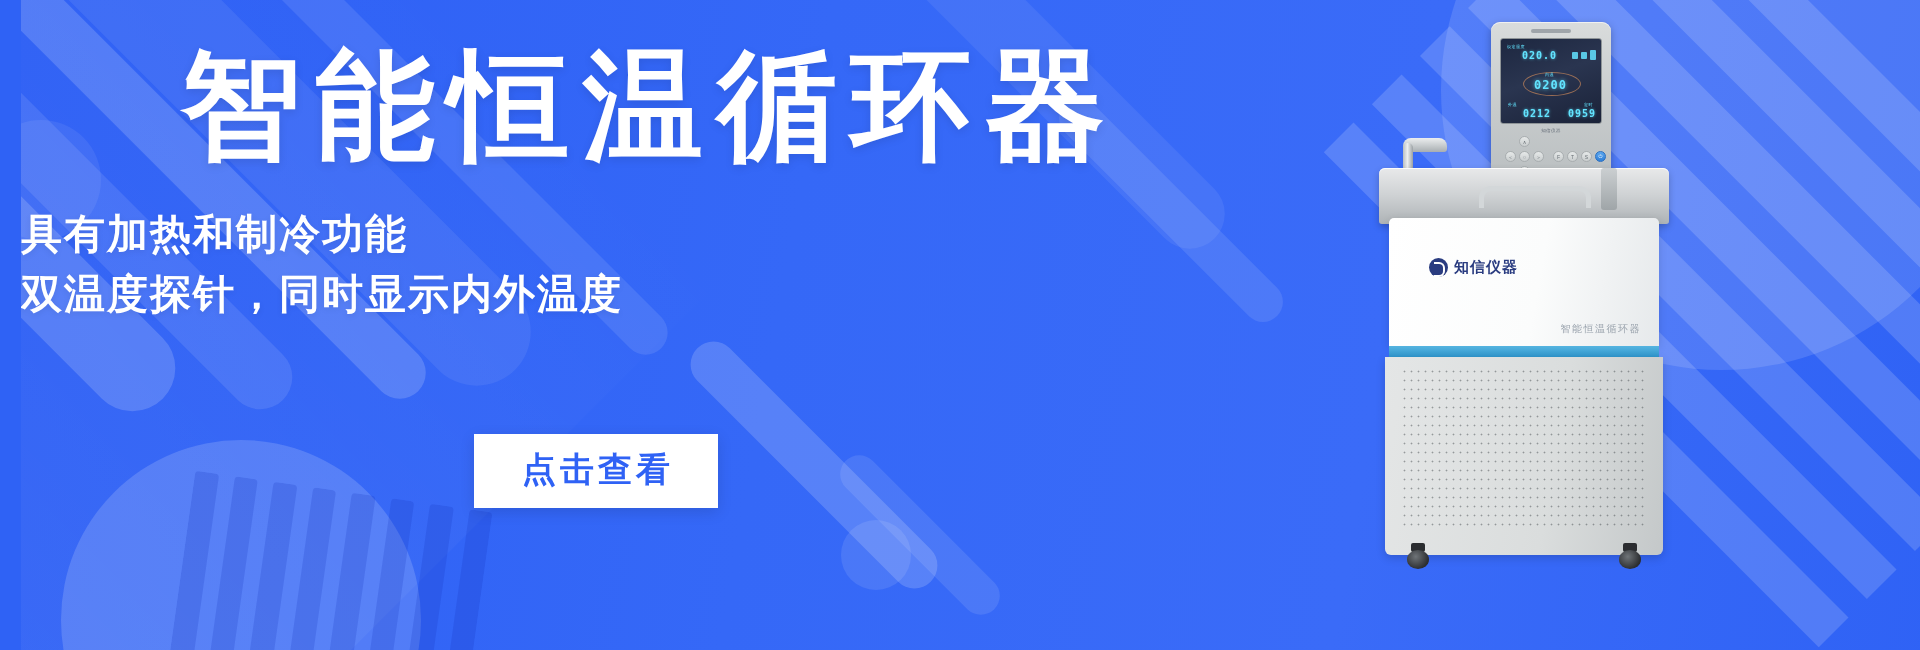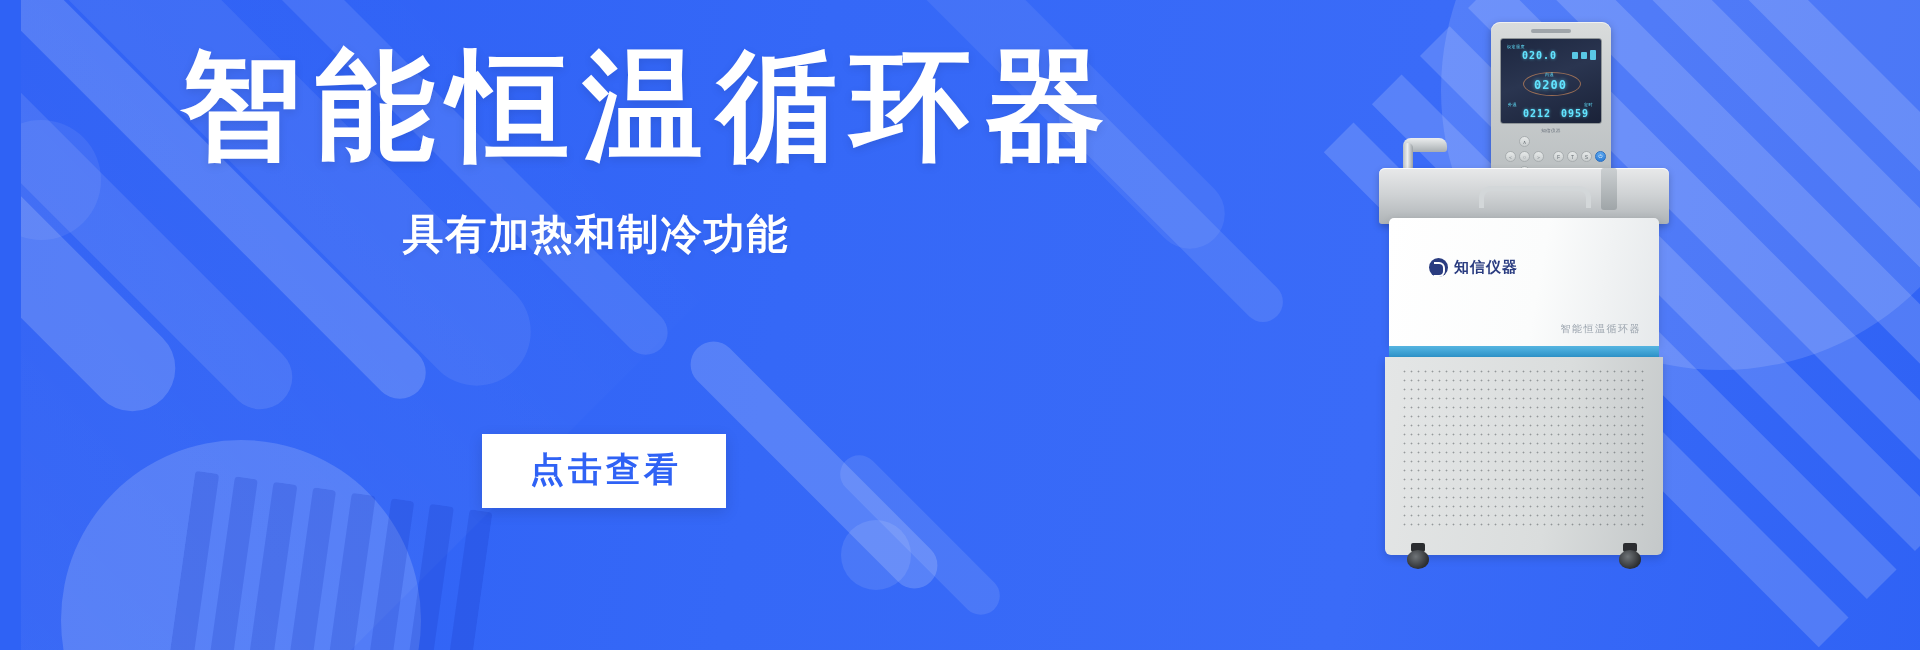--- a/index.html
+++ b/index.html
@@ -62,27 +62,27 @@
 
   
   .content{ position:absolute; left:0; top:0; width:1150px; height:650px; }
 
   .title{
     position:absolute; left:160px; top:38px;
     font-size:120px; line-height:1.12; font-weight:bold;
     color:#ffffff; letter-spacing:14px; white-space:nowrap;
     text-shadow:0 3px 10px rgba(0,0,0,.10);
   }
-  .subs{ position:absolute; left:0; top:205px; width:1150px; text-align:center; }
+  .subs{ position:absolute; left:0; top:205px; width:1150px; text-align:left; }
   .sub{
     color:#ffffff; font-weight:bold; font-size:41px;
     line-height:1.46; letter-spacing:2px; white-space:nowrap;
     text-shadow:0 2px 6px rgba(0,0,0,.08);
   }
-  .cta-wrap{ position:absolute; left:8px; top:434px; width:1150px; text-align:center; }
+  .cta-wrap{ position:absolute; left:0; top:434px; width:1150px; text-align:center; }
   .cta{
     display:inline-block; background:#ffffff; color:#2f62f5;
     font-size:34px; font-weight:bold; letter-spacing:4px;
     padding:13px 44px 15px 48px; border:none; cursor:pointer;
     box-shadow:0 4px 14px rgba(0,0,0,.12);
   }
 
   
   .product{ position:absolute; right:150px; bottom:0; width:430px; height:650px; }
 
@@ -251,20 +251,21 @@
     <div class="stripe soft" style="left:880px;  top:430px;  width:38px;  height:210px;"></div>
     <div class="stripe faint" style="left:1010px; top:-120px; width:70px;  height:420px;"></div>
     <div class="stripe soft" style="left:1130px; top:60px;   width:40px;  height:300px;"></div>
   </div>
 
   <div class="content">
     <div class="title">智能恒温循环器</div>
 
     <div class="subs">
       <div class="sub">具有加热和制冷功能</div>
+      <div class="sub">双温度探针，同时显示内外温度</div>
     </div>
 
     <div class="cta-wrap">
       <button class="cta">点击查看</button>
     </div>
   </div>
 
   <div class="product">
 
     <div class="ctrl">
@@ -280,21 +281,21 @@
         </div>
 
         <div class="scr-oval"></div>
         <div class="row scr-lbl" style="left:44px; top:33px;">内温</div>
         <div class="row scr-big" style="left:33px; top:39px;">0200</div>
 
         <div class="row scr-lbl" style="left:7px;  top:63px;">外温</div>
         <div class="row scr-md" style="left:6px;  top:69px;">0212</div>
 
         <div class="row scr-lbl" style="right:8px; top:63px;">定时</div>
-        <div class="row scr-md" style="right:12px; top:69px;">0959</div>
+        <div class="row scr-md" style="right:5px; top:69px;">0959</div>
       </div>
 
       <div class="ctrl-logo">知信仪器</div>
 
       <div class="keys">
         <div class="key" style="left:28px; top:-4px;">∧</div>
         <div class="key" style="left:14px; top:11px;">＜</div>
         <div class="key" style="left:28px; top:11px;">○</div>
         <div class="key" style="left:42px; top:11px;">＞</div>
         <div class="key" style="left:28px; top:26px;">∨</div>

